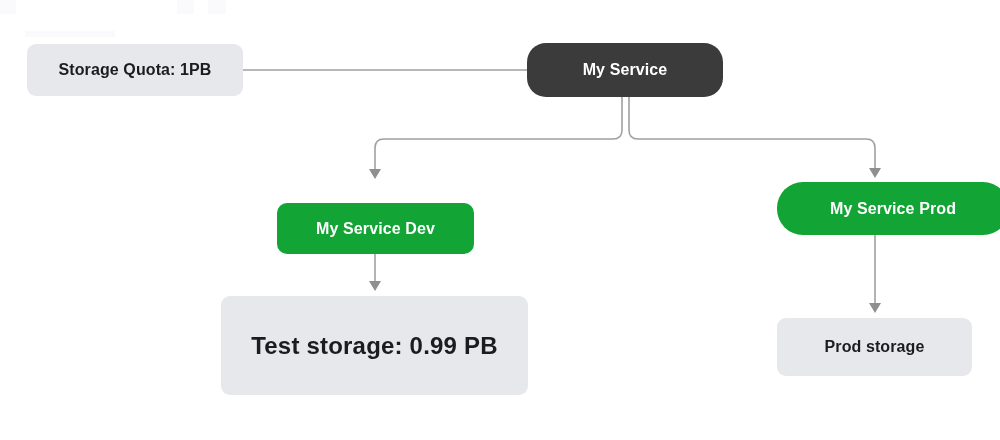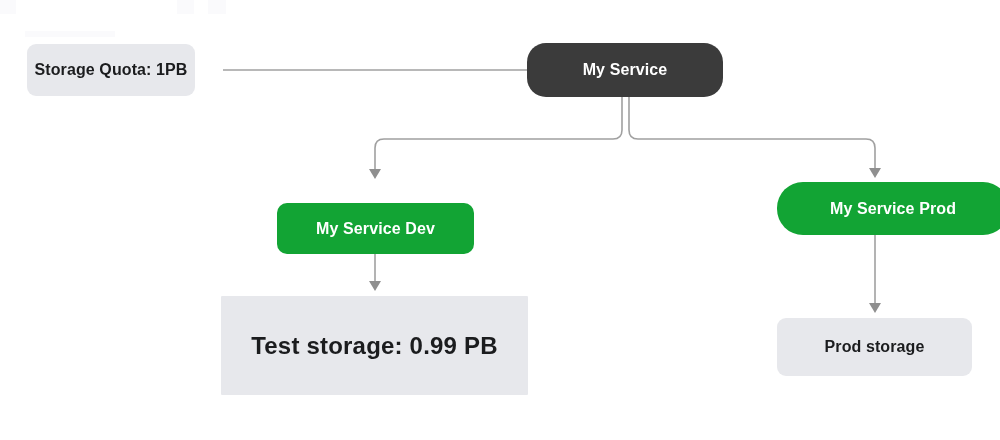--- a/index.html
+++ b/index.html
@@ -38,26 +38,26 @@
     color: #ffffff;
     border-radius: 19px;
     font-size: 16px;
   }
   .node-green {
     background: #12a434;
     color: #ffffff;
     border-radius: 10px;
     font-size: 16px;
   }
-  #node-storage-quota { left: 27px;  top: 44px;  width: 168px; height: 52px; }
+  #node-storage-quota { left: 27px;  top: 44px;  width: 216px; height: 52px; }
   #node-my-service    { left: 527px; top: 43px;  width: 196px; height: 54px; }
   #node-dev           { left: 277px; top: 183px; width: 197px; height: 51px; margin-top: 20px; }
   #node-prod          { left: 777px; top: 182px; width: 232px; height: 53px; border-radius: 26px; }
   #node-test-storage  { left: 221px; top: 296px; width: 307px; height: 99px;
-                        border-radius: 1px; font-size: 24px; letter-spacing: 0.2px; }
+                        border-radius: 9px; font-size: 24px; letter-spacing: 0.2px; }
   #node-prod-storage  { left: 777px; top: 318px; width: 195px; height: 58px; }
   
   .artifact {
     position: absolute;
     background: #fafafc;
   }
   .a1 { left: 0px;   top: 0px;  width: 16px; height: 14px; }
   .a2 { left: 177px; top: 0px;  width: 17px; height: 14px; }
   .a3 { left: 208px; top: 0px;  width: 18px; height: 14px; }
   .a4 { left: 25px;  top: 31px; width: 90px; height: 6px;  }

